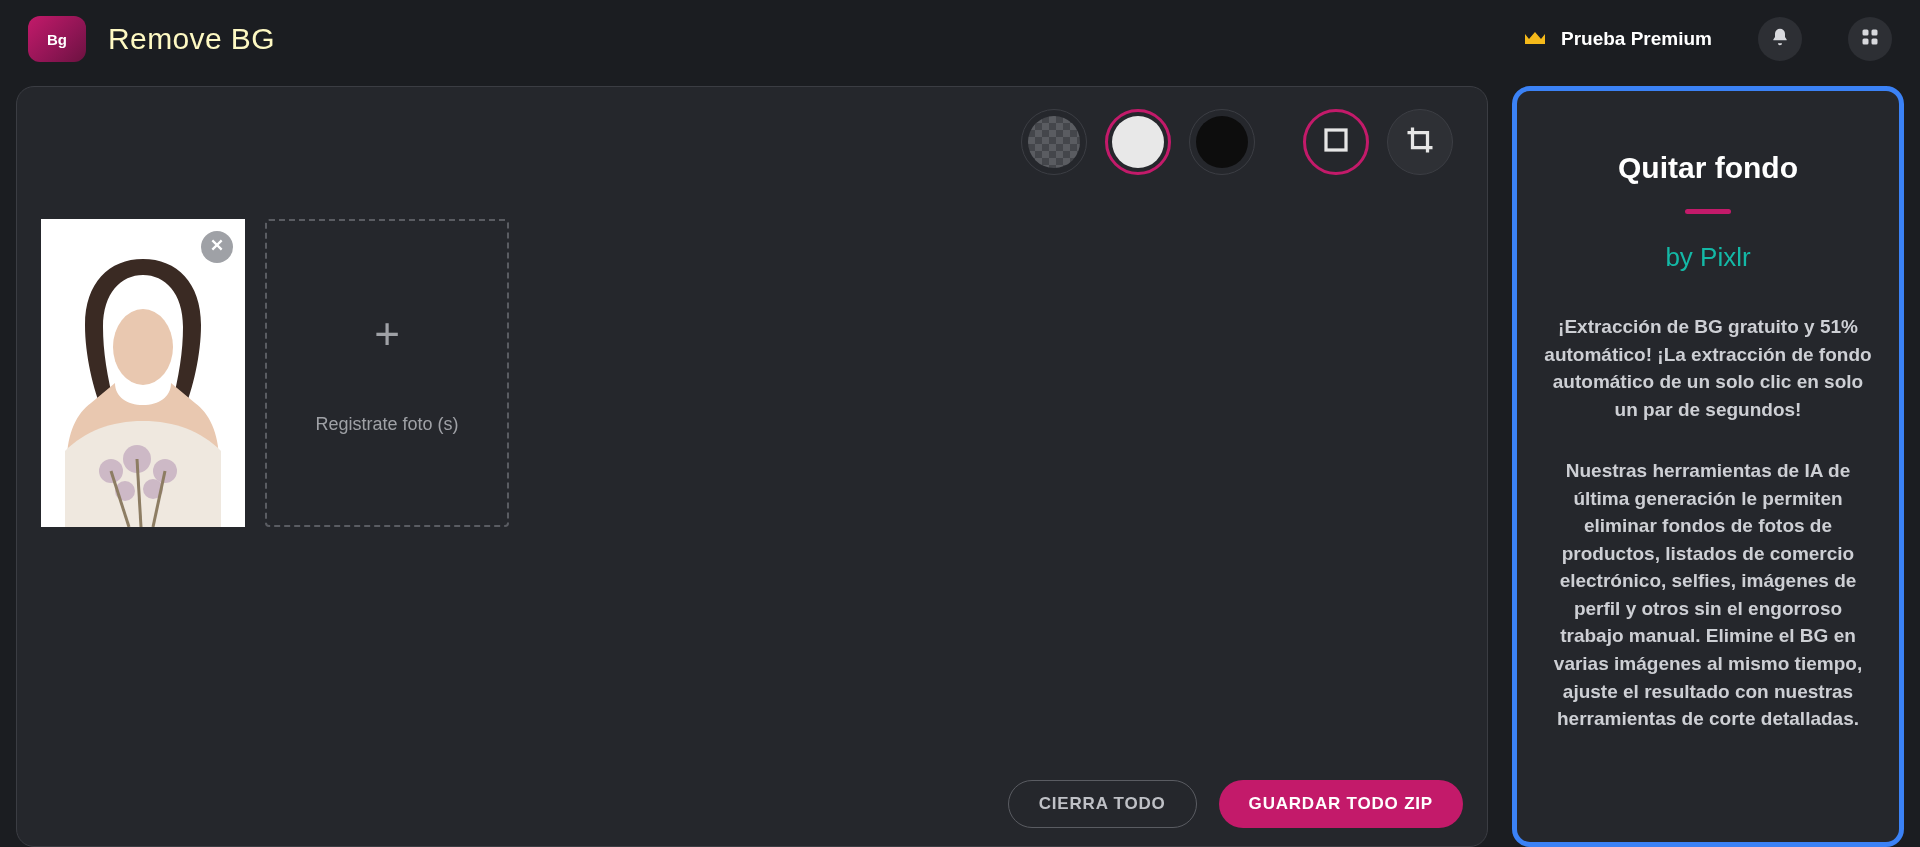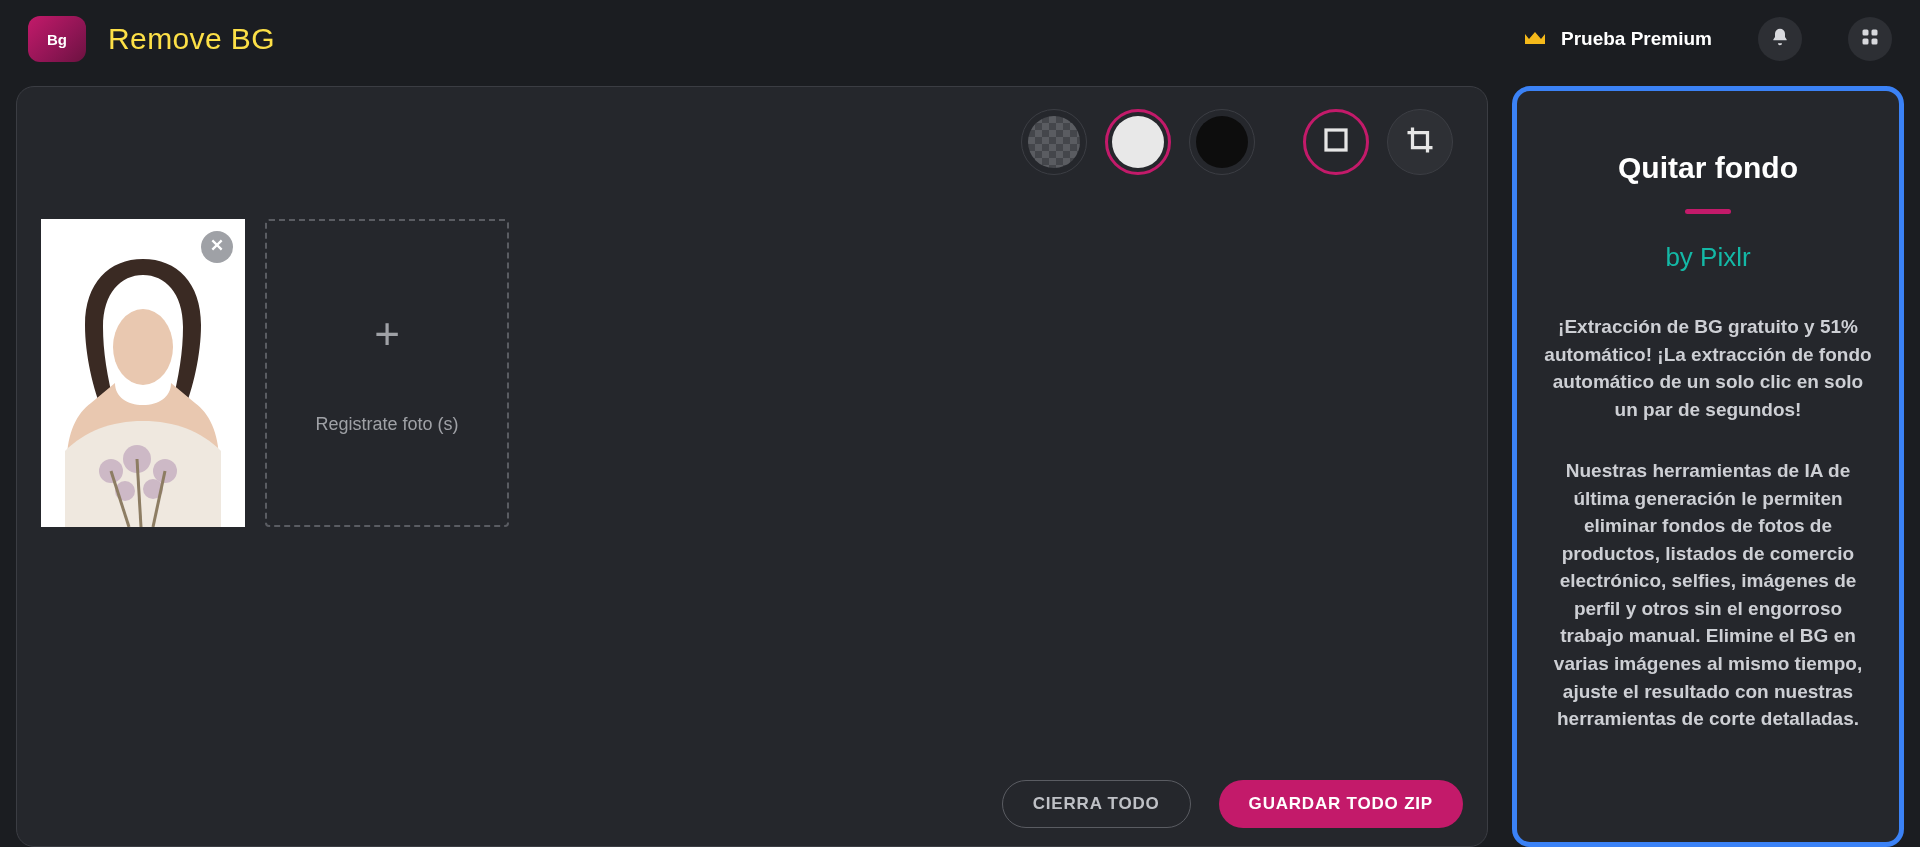--- a/index.html
+++ b/index.html
@@ -28,21 +28,21 @@
   .brand-logo {
     width: 58px; height: 46px;
     border-radius: 12px;
     background: linear-gradient(135deg, #c31a6a 0%, #8f1554 60%, #6b1240 100%);
     display: flex; align-items: center; justify-content: center;
     font-size: 15px; font-weight: 700; color: #fff;
   }
   .brand-title {
     font-size: 30px;
     font-weight: 500;
-    color: #fde047;
+    color: #fef9c3;
     letter-spacing: .4px;
   }
   .topbar-spacer { flex: 1; }
   .topbar-link {
     display: flex; align-items: center; gap: 14px;
     font-size: 19px; font-weight: 700;
     color: #ffffff;
     white-space: nowrap;
     cursor: pointer;
     max-width: 290px;
@@ -153,21 +153,21 @@
     flex: 0 0 auto;
   }
   .add-tile .plus { font-size: 44px; line-height: 1; font-weight: 400; }
   .add-tile .caption { font-size: 18px; }
 
   
   .canvas-actions {
     margin-top: auto;
     display: flex;
     justify-content: flex-end;
-    gap: 28px;
+    gap: 22px;
     padding-top: 24px;
   }
   .btn {
     height: 48px;
     padding: 0 30px;
     border-radius: 24px;
     font-size: 17px;
     font-weight: 800;
     letter-spacing: .8px;
     display: flex; align-items: center; justify-content: center;

